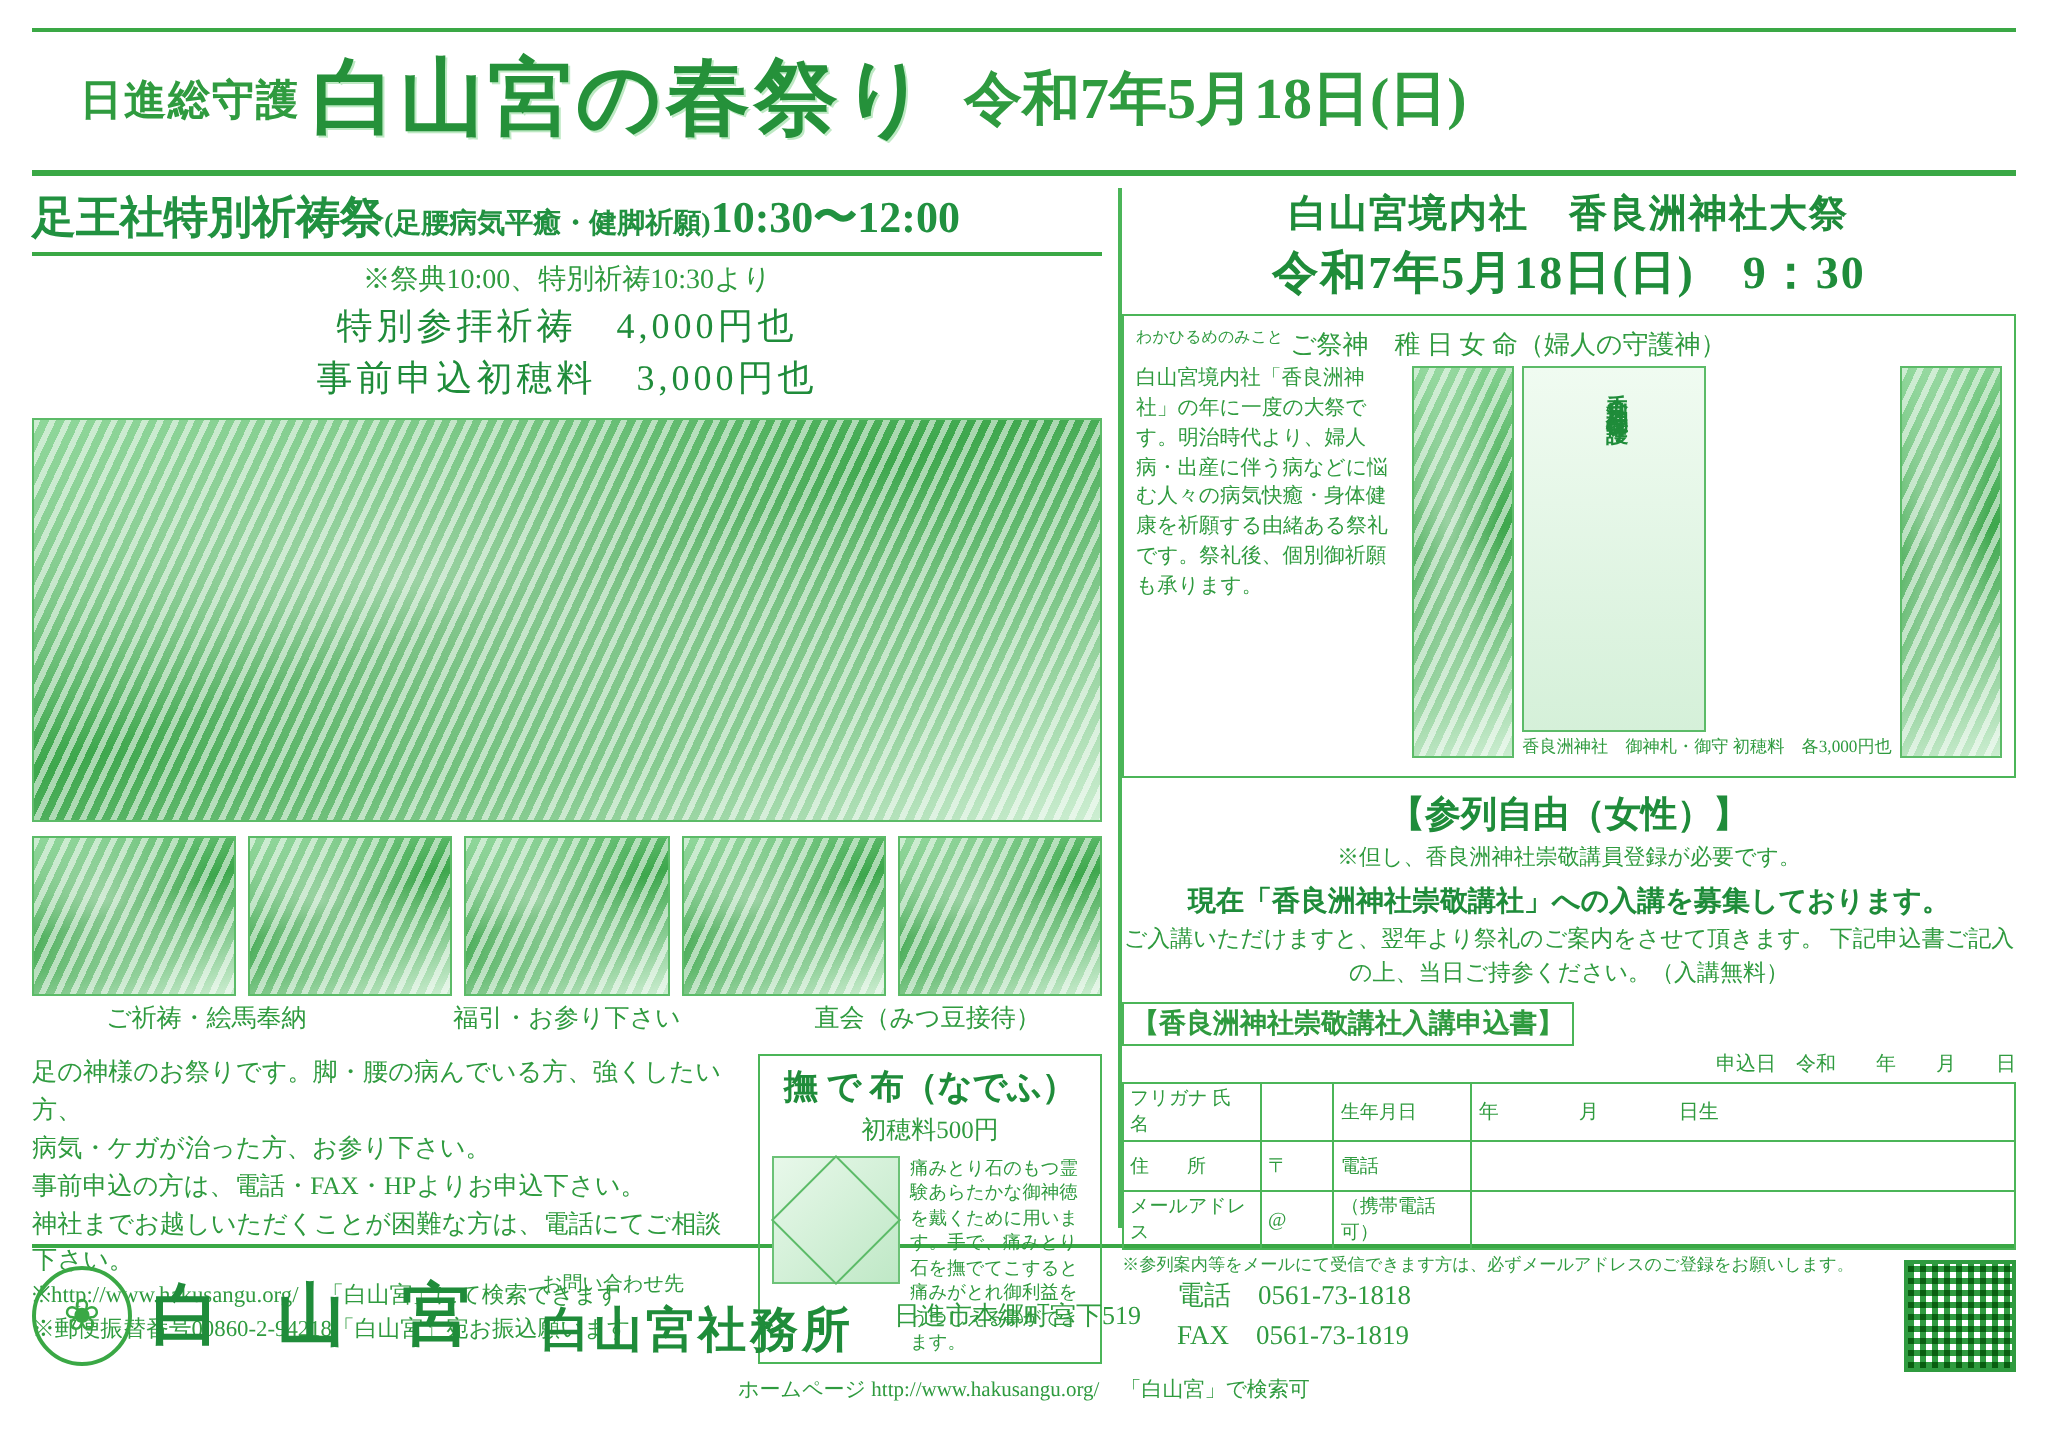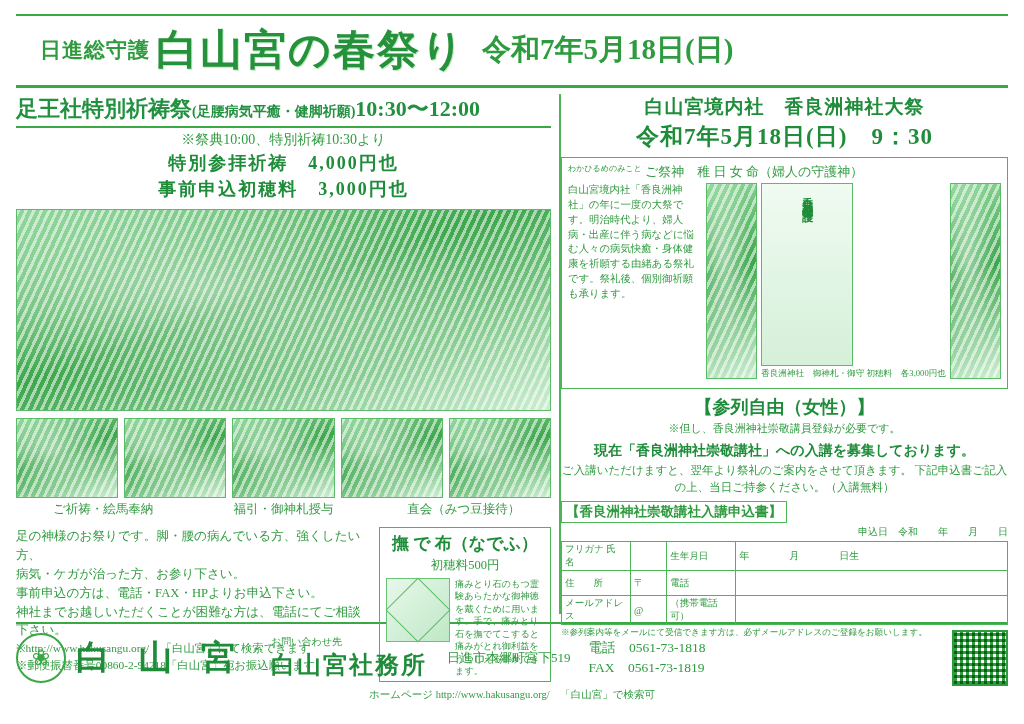--- a/index.html
+++ b/index.html
@@ -68,21 +68,21 @@
     font-size:22px;font-weight:bold;color:#219140;
     border-bottom:2px solid #3aa845;
     padding-bottom:2px;
     letter-spacing:0px;
   }
   .lh-title .sub{font-size:14px;font-weight:bold;}
   .lh-note{
     text-align:center;font-size:14px;margin-top:3px;color:#2f9b3f;
   }
   .lh-line{
-    text-align:center;font-size:18px;font-weight:bold;margin-top:2px;color:#1f8c3a;
+    text-align:center;font-size:18px;font-weight:normal;margin-top:2px;color:#1f8c3a;
     letter-spacing:2px;
   }
   
   .photo{
     background:
       repeating-linear-gradient(115deg, rgba(255,255,255,.55) 0 3px, rgba(255,255,255,0) 3px 7px),
       linear-gradient(160deg,#8fd79a 0%,#3ea74d 45%,#cdeed2 100%);
     border:1px solid #5cbb68;
     position:relative;
     overflow:hidden;
@@ -224,21 +224,21 @@
 
       <div class="thumbs">
         <div class="photo thumb"></div>
         <div class="photo thumb"></div>
         <div class="photo thumb"></div>
         <div class="photo thumb"></div>
         <div class="photo thumb"></div>
       </div>
       <div class="caps">
         <div class="cap">ご祈祷・絵馬奉納</div>
-        <div class="cap">福引・御神札授与</div>
+        <div class="cap">福引・お参り下さい</div>
         <div class="cap">直会（みつ豆接待）</div>
       </div>
 
       <div class="lowbox">
         <div class="ltext">
           <div>足の神様のお祭りです。脚・腰の病んでいる方、強くしたい方、</div>
           <div>病気・ケガが治った方、お参り下さい。</div>
           <div>事前申込の方は、電話・FAX・HPよりお申込下さい。</div>
           <div>神社までお越しいただくことが困難な方は、電話にてご相談下さい。</div>
           <div class="small">※http://www.hakusangu.org/　「白山宮」にて検索できます</div>

